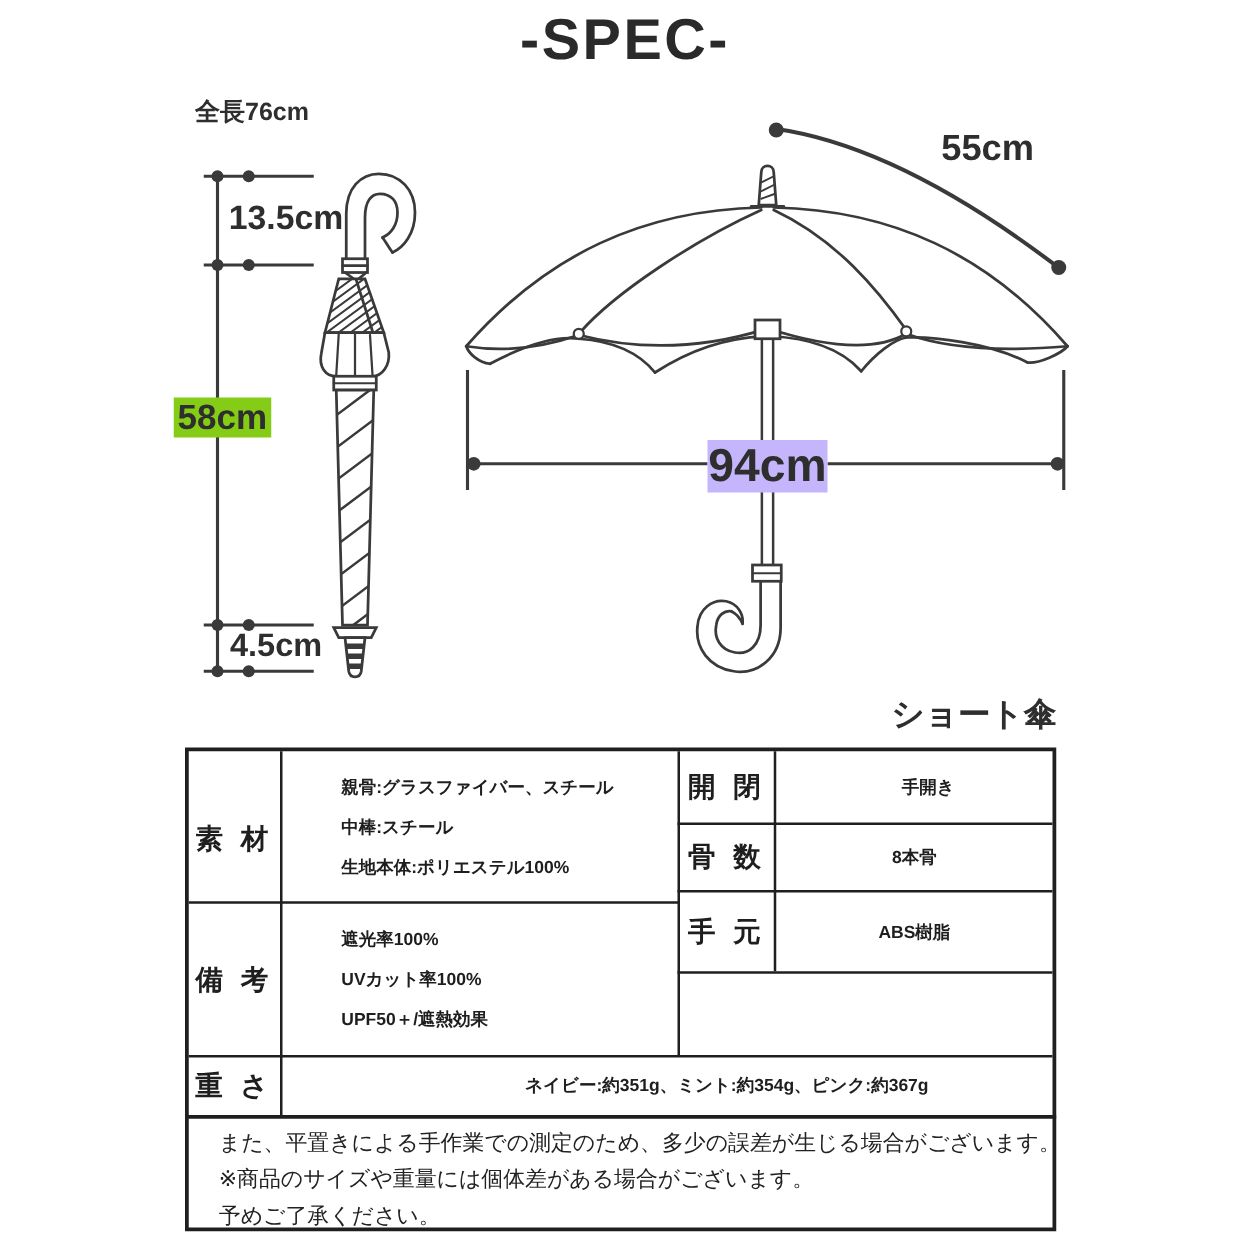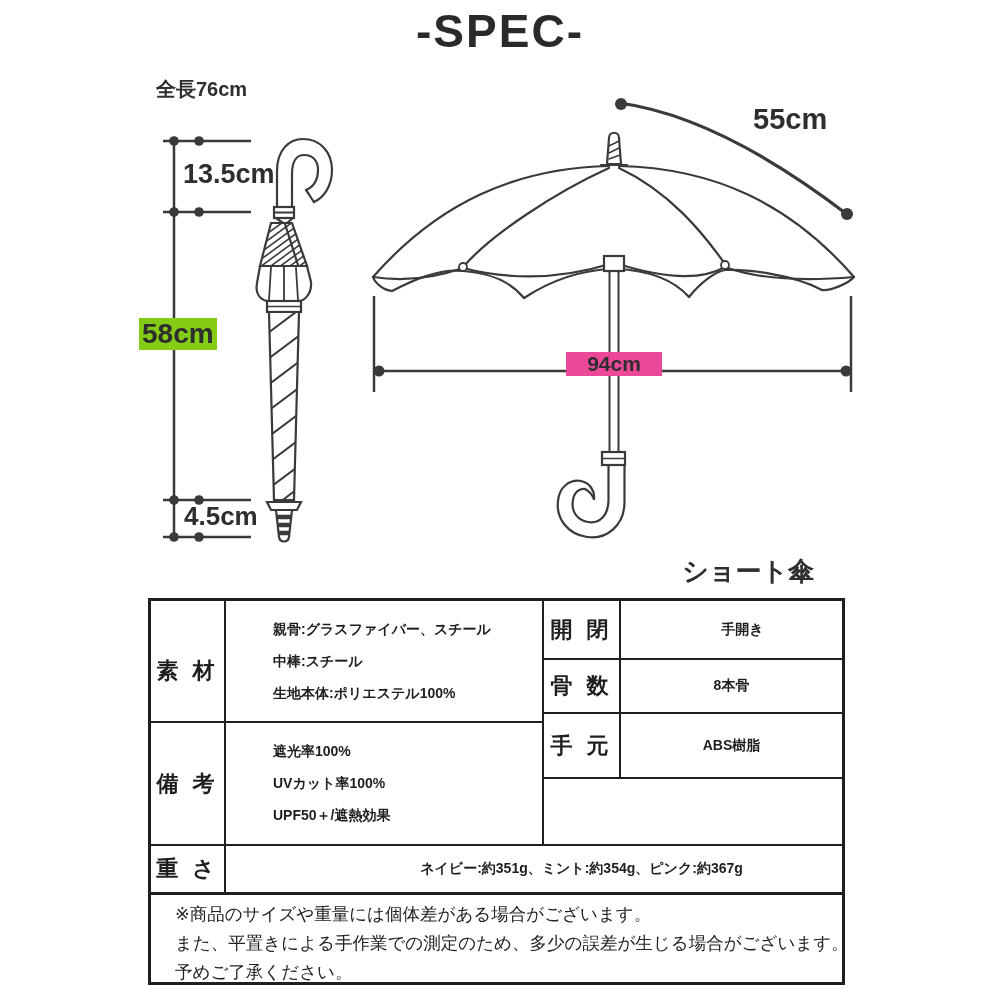--- a/index.html
+++ b/index.html
@@ -7,22 +7,22 @@
         font-family:"Liberation Sans","DejaVu Sans",sans-serif;color:#2b2b2b;}
   .abs{position:absolute;}
   .lbl{position:absolute;color:#2e2e2e;font-weight:600;white-space:nowrap;}
   #title{left:0;top:4px;width:1000px;text-align:center;font-size:46px;font-weight:600;
          letter-spacing:2px;color:#2a2a2a;}
   #total-length{left:156px;top:76px;font-size:20px;font-weight:700;}
   #dim-handle{left:183px;top:159px;font-size:27px;}
   #dim-body{left:139px;top:318px;font-size:28px;background:#84cc16;padding:0 3px;}
   #dim-tip{left:184px;top:501px;font-size:26px;}
   #dim-rib{left:753px;top:103px;font-size:29px;}
-  #dim-width{left:566px;top:352px;width:96px;text-align:center;font-size:21px;background:#ec4899;}
-  #type-label{left:659px;top:554px;width:155px;text-align:right;font-size:26px;font-weight:700;}
+  #dim-width{left:566px;top:352px;width:96px;text-align:center;font-size:37px;background:#c4b5fd;}
+  #type-label{left:690px;top:554px;width:155px;text-align:right;font-size:26px;font-weight:700;}
   svg{position:absolute;left:0;top:0;}
   
   .table-wrap{position:absolute;left:148px;top:598px;width:697px;height:390px;color:#1e1e1e;}
   .box{position:absolute;border:3px solid #1f1f1f;box-sizing:border-box;background:#fff;}
   #spec-box{left:0;top:0;width:697px;height:297px;}
   #note-box{left:0;top:294px;width:697px;height:93px;}
   .tline{position:absolute;background:#1f1f1f;}
   .cell{position:absolute;display:flex;align-items:center;justify-content:center;}
   .hdr{font-size:22px;font-weight:600;letter-spacing:4px;white-space:nowrap;}
   .val{font-size:14px;font-weight:700;white-space:nowrap;}
@@ -185,22 +185,22 @@
   <div class="lbl" id="dim-body">58cm</div>
   <div class="lbl" id="dim-tip">4.5cm</div>
   <div class="lbl" id="dim-rib">55cm</div>
   <div class="lbl" id="dim-width">94cm</div>
   <div class="lbl" id="type-label">ショート傘</div>
 
   <div class="table-wrap">
     <div class="box" id="spec-box"></div>
     <div class="box" id="note-box">
       <div class="notetext">
+        <div>また、平置きによる手作業での測定のため、多少の誤差が生じる場合がございます。</div>
         <div>※商品のサイズや重量には個体差がある場合がございます。</div>
-        <div>また、平置きによる手作業での測定のため、多少の誤差が生じる場合がございます。</div>
         <div>予めご了承ください。</div>
       </div>
     </div>
 
     <div class="tline" style="left:76px;top:3px;width:2px;height:291px;"></div>
     <div class="tline" style="left:394px;top:3px;width:2px;height:243px;"></div>
     <div class="tline" style="left:471px;top:3px;width:2px;height:176px;"></div>
     <div class="tline" style="left:3px;top:123px;width:393px;height:2px;"></div>
     <div class="tline" style="left:3px;top:246px;width:691px;height:2px;"></div>
     <div class="tline" style="left:394px;top:60px;width:300px;height:2px;"></div>

